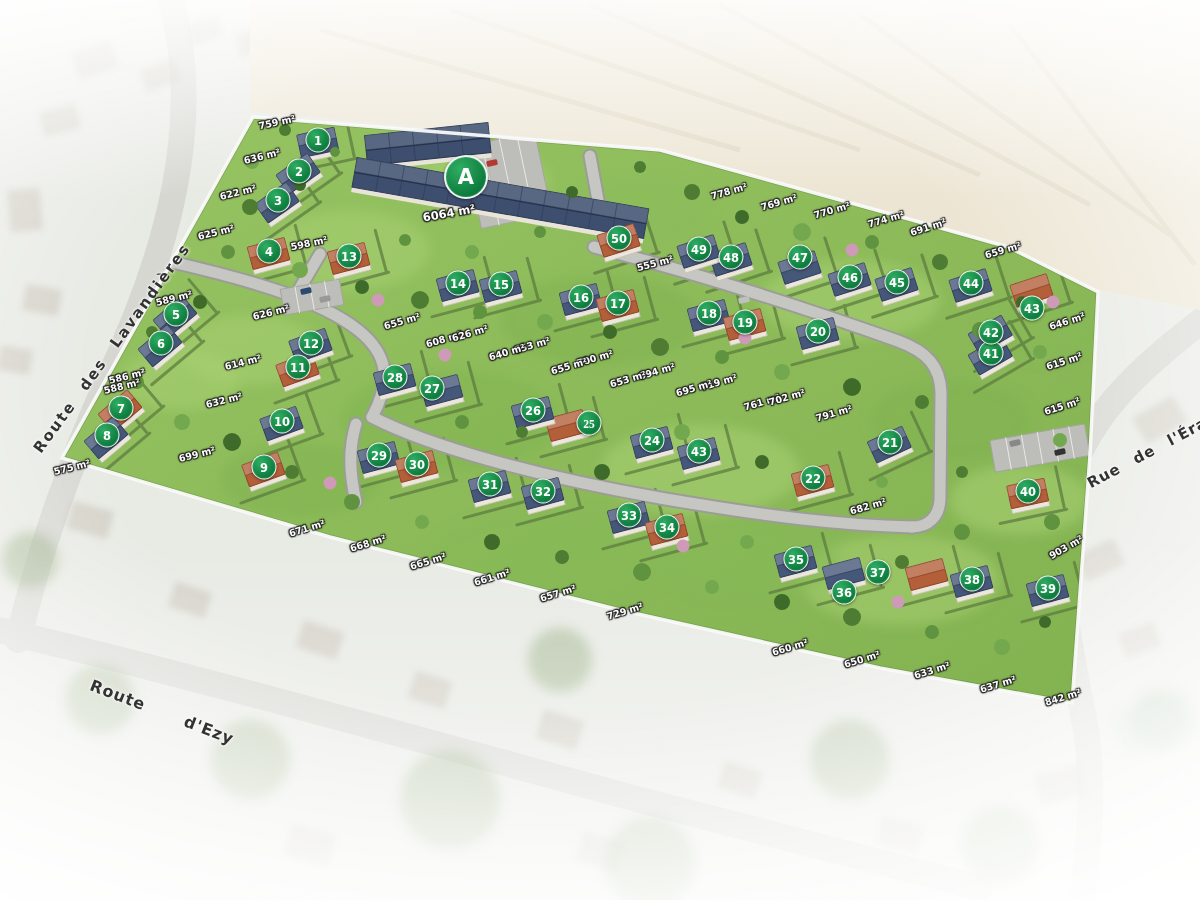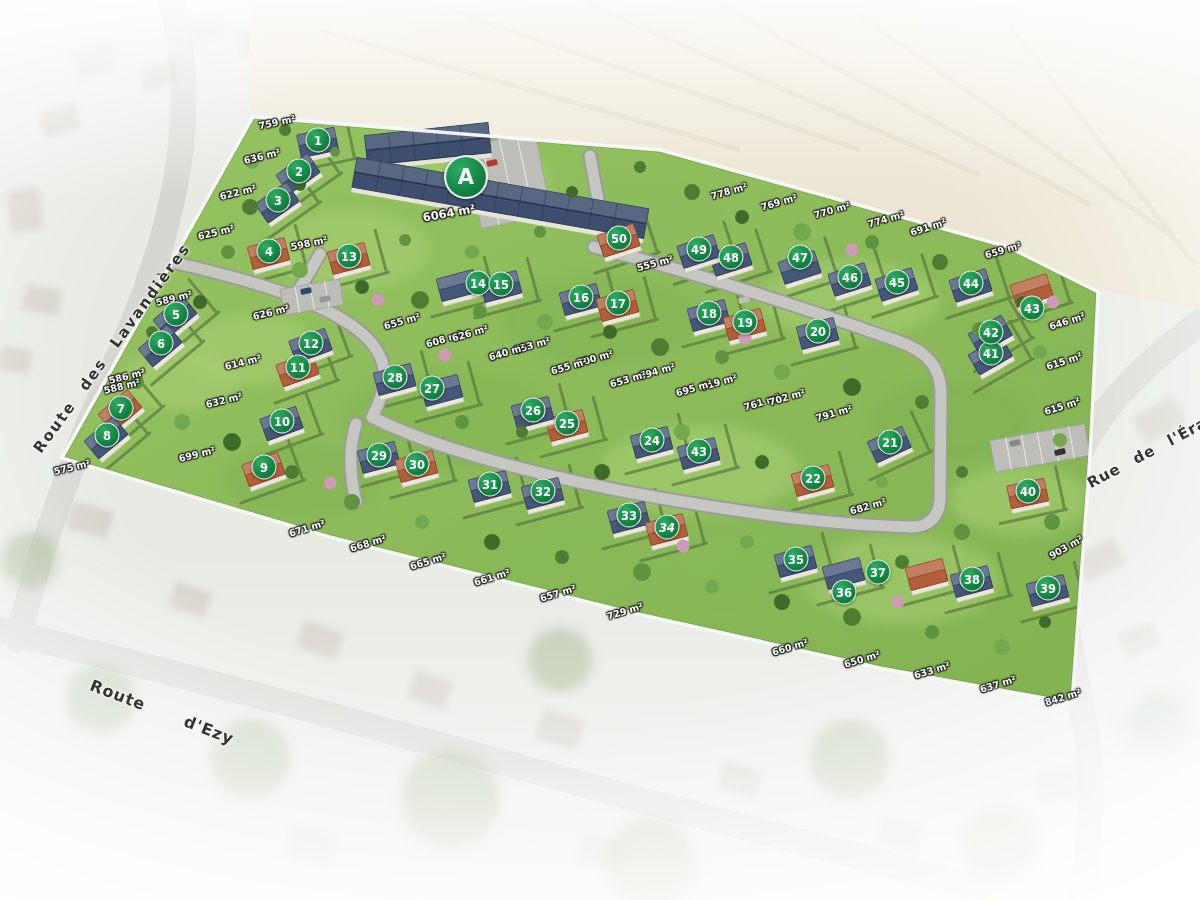--- a/index.html
+++ b/index.html
@@ -688,41 +688,41 @@
       <div class="lot-marker" style="left: 269px; top: 251px;">4</div>
       <div class="lot-marker" style="left: 176px; top: 314px;">5</div>
       <div class="lot-marker" style="left: 161px; top: 343px;">6</div>
       <div class="lot-marker" style="left: 121px; top: 408px;">7</div>
       <div class="lot-marker" style="left: 107px; top: 435px;">8</div>
       <div class="lot-marker" style="left: 264px; top: 467px;">9</div>
       <div class="lot-marker" style="left: 282px; top: 421px;">10</div>
       <div class="lot-marker" style="left: 298px; top: 367px;">11</div>
       <div class="lot-marker" style="left: 311px; top: 343px;">12</div>
       <div class="lot-marker" style="left: 349px; top: 256px;">13</div>
-      <div class="lot-marker" style="left: 478px; top: 283px; text-align: right;">14</div>
+      <div class="lot-marker" style="left: 458px; top: 283px; text-align: right;">14</div>
       <div class="lot-marker" style="left: 501px; top: 284px;">15</div>
       <div class="lot-marker" style="left: 581px; top: 297px;">16</div>
       <div class="lot-marker" style="left: 618px; top: 303px;">17</div>
       <div class="lot-marker" style="left: 709px; top: 313px;">18</div>
       <div class="lot-marker" style="left: 745px; top: 322px;">19</div>
       <div class="lot-marker" style="left: 818px; top: 331px;">20</div>
       <div class="lot-marker" style="left: 890px; top: 442px;">21</div>
       <div class="lot-marker" style="left: 813px; top: 478px;">22</div>
       <div class="lot-marker" style="left: 699px; top: 451px;">43</div>
       <div class="lot-marker" style="left: 652px; top: 440px;">24</div>
-      <div class="lot-marker" style="left: 567px; top: 423px;">25</div>
+      <div class="lot-marker" style="left: 589px; top: 423px; font-family: Liberation Serif, serif;">25</div>
       <div class="lot-marker" style="left: 533px; top: 410px;">26</div>
       <div class="lot-marker" style="left: 432px; top: 388px;">27</div>
       <div class="lot-marker" style="left: 395px; top: 377px;">28</div>
       <div class="lot-marker" style="left: 379px; top: 455px;">29</div>
       <div class="lot-marker" style="left: 417px; top: 464px;">30</div>
       <div class="lot-marker" style="left: 490px; top: 484px;">31</div>
       <div class="lot-marker" style="left: 543px; top: 491px;">32</div>
       <div class="lot-marker" style="left: 629px; top: 515px;">33</div>
-      <div class="lot-marker" style="left: 667px; top: 527px; font-style: italic;">34</div>
+      <div class="lot-marker" style="left: 667px; top: 527px;">34</div>
       <div class="lot-marker" style="left: 796px; top: 559px;">35</div>
       <div class="lot-marker" style="left: 844px; top: 571px; margin-top: 21px;">36</div>
       <div class="lot-marker" style="left: 878px; top: 572px;">37</div>
       <div class="lot-marker" style="left: 972px; top: 579px;">38</div>
       <div class="lot-marker" style="left: 1048px; top: 588px;">39</div>
       <div class="lot-marker" style="left: 1028px; top: 491px;">40</div>
       <div class="lot-marker" style="left: 991px; top: 353px;">41</div>
       <div class="lot-marker" style="left: 991px; top: 332px;">42</div>
       <div class="lot-marker" style="left: 1032px; top: 288px; margin-top: 20px;">43</div>
       <div class="lot-marker" style="left: 971px; top: 283px;">44</div>

